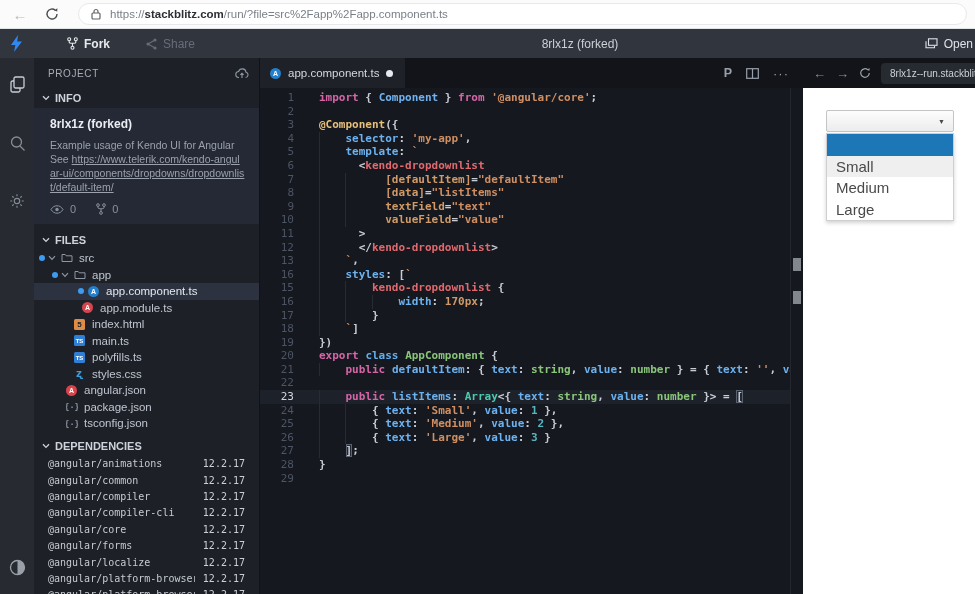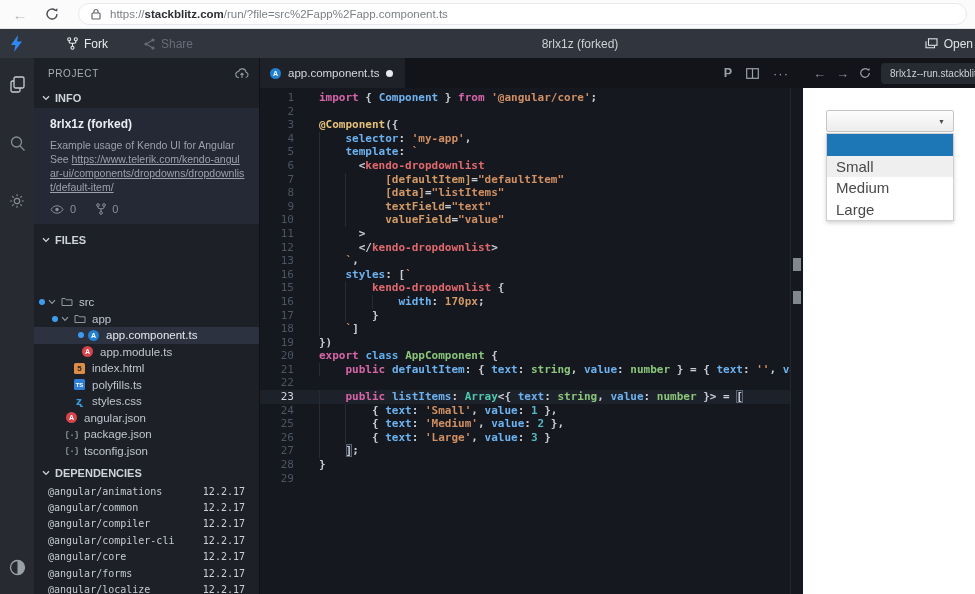--- a/index.html
+++ b/index.html
@@ -18,21 +18,21 @@
   #url-pill { flex:1; height:22px; margin:0 8px 0 14px; background:#ffffff;
     border:1px solid #e7e9ec; border-radius:12px; display:flex; align-items:center;
     padding:0 12px; font-size:11.5px; color:#7a7f87; white-space:nowrap; overflow:hidden; }
   #url-pill .domain { color:#2b2e33; font-weight:bold; }
   .lock-svg { margin-right:9px; flex:0 0 auto; }
 
   
   #sb-header { left:0; top:29px; width:975px; height:29px; background:#31353e;
     display:flex; align-items:center; color:#e4e7ec; font-size:12px; }
   #sb-header .hbtn { display:flex; align-items:center; gap:6px; cursor:default; }
-  #fork-btn { margin-left:44px; color:#e8eaee; }
+  #fork-btn { margin-left:44px; color:#e8eaee;font-weight:bold; }
   #share-btn { margin-left:36px; color:#676d78; }
   #proj-title { position:absolute; left:580px; transform:translateX(-50%); color:#ccd0d7; }
   #open-btn { margin-left:auto; margin-right:2px; display:flex; align-items:center; gap:6px; color:#dfe2e7; }
 
   
   #activity { left:0; top:58px; width:34px; height:536px; background:#272a31;
     display:flex; flex-direction:column; align-items:center; }
   .act-icon { width:34px; height:34px; display:flex; align-items:center; justify-content:center; }
   #act-files { margin-top:10px; } #act-search { margin-top:24px; } #act-settings { margin-top:24px; }
   #act-contrast { margin-top:auto; margin-bottom:10px; }
@@ -238,21 +238,21 @@
       </div>
     </div>
 
     <div class="sec-header" id="files-header" style="margin-top:6px">
       <svg width="8" height="6" viewBox="0 0 8 6">
           <path d="M1 1.2 4 4.4 7 1.2" fill="none" stroke="#ced3db" stroke-width="1.3"></path>
         </svg>
       <span>FILES</span>
     </div>
     <div id="file-tree">
-        <div class="tree-row" style="padding-left: 5px; margin-top: 44px;">
+        <div class="tree-row" style="padding-left: 5px;">
           <span class="mod-dot" style="margin-right:3px"></span>
           <span class="chev" style="margin-right:4px">
             <svg width="8" height="6" viewBox="0 0 8 6">
               <path d="M1 1.2 4 4.4 7 1.2" fill="none" stroke="#8f97a3" stroke-width="1.2"></path>
             </svg>
           </span>
           <span class="tree-ico">
             <svg width="12" height="10" viewBox="0 0 12 10">
               <path d="M1 1.5h3.2l1 1.3H11v5.7H1z" fill="none" stroke="#8f97a3" stroke-width="1"></path>
             </svg>
@@ -295,20 +295,30 @@
         </div>
         <div class="tree-row" style="padding-left: 36px;">
           <span class="mod-dot" style="visibility: hidden; margin-right: 3px; width: 0px;"></span>
           <span class="tree-ico">
             <svg width="11" height="11" viewBox="0 0 11 11">
               <rect width="11" height="11" rx="1.5" fill="#de8d46"></rect>
               <text x="5.5" y="8.4" font-size="8" font-weight="bold" fill="#1d2027" text-anchor="middle" font-family="Liberation Sans, sans-serif">5</text>
             </svg>
           </span>
           <span class="tree-label">index.html</span>
+        </div>
+        <div class="tree-row" style="padding-left: 36px;">
+          <span class="mod-dot" style="visibility: hidden; margin-right: 3px; width: 0px;"></span>
+          <span class="tree-ico">
+            <svg width="11" height="11" viewBox="0 0 11 11">
+              <rect width="11" height="11" rx="1.5" fill="#2f7fd6"></rect>
+              <text x="5.5" y="8" font-size="6" font-weight="bold" fill="#fff" text-anchor="middle" font-family="Liberation Sans, sans-serif">TS</text>
+            </svg>
+          </span>
+          <span class="tree-label">main.ts</span>
         </div>
         <div class="tree-row" style="padding-left: 36px;">
           <span class="mod-dot" style="visibility: hidden; margin-right: 3px; width: 0px;"></span>
           <span class="tree-ico">
             <svg width="11" height="11" viewBox="0 0 11 11">
               <rect width="11" height="11" rx="1.5" fill="#2f7fd6"></rect>
               <text x="5.5" y="8" font-size="6" font-weight="bold" fill="#fff" text-anchor="middle" font-family="Liberation Sans, sans-serif">TS</text>
             </svg>
           </span>
           <span class="tree-label">polyfills.ts</span>

